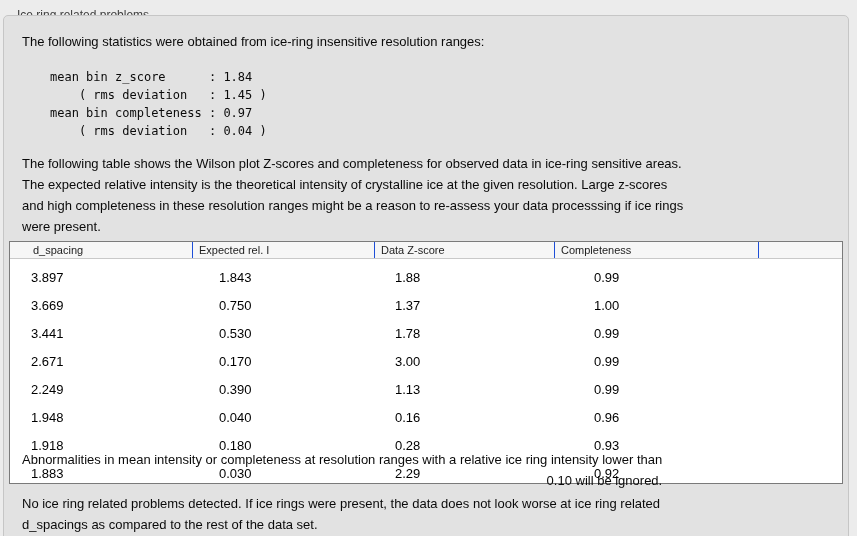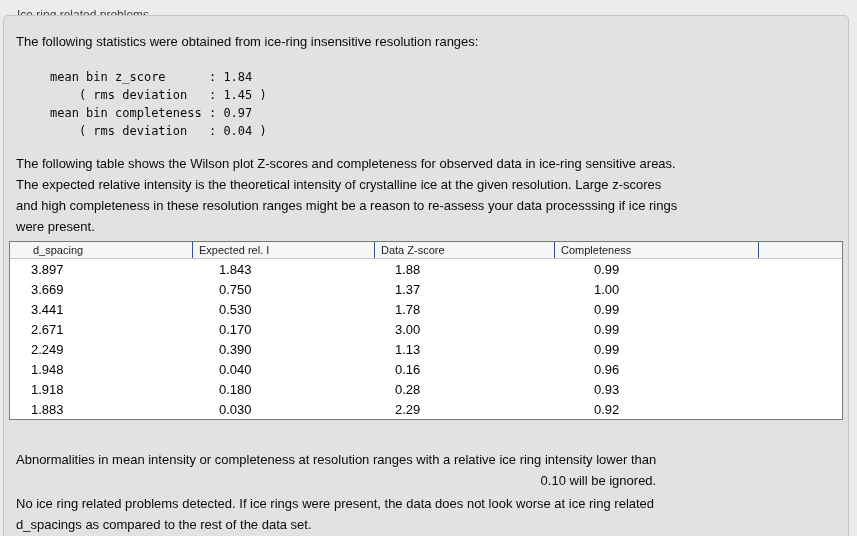--- a/index.html
+++ b/index.html
@@ -26,21 +26,21 @@
     left: 3px;
     top: 15px;
     width: 846px;
     height: 550px;
     background: #e2e2e2;
     border: 1px solid #c6c6c6;
     border-radius: 5px;
   }
   .para {
     position: absolute;
-    left: 12px;
+    left: 18px;
     font-size: 13px;
     line-height: 21px;
     color: #0a0a0a;
     white-space: pre-line;
   }
   .p1 { top: 15px; }
   .p2 { top: 137px; }
   .p3 { top: 433px; text-align: right; }
   .p4 { top: 477px; }
   .stats {
@@ -79,20 +79,21 @@
     white-space: nowrap;
   }
   .th.c1 { border-left: none; padding-left: 23px; }
   .tbody { background: #ffffff; }
   .tr {
     display: flex;
     height: 20px;
     align-items: center;
     font-size: 13px;
     color: #000;
+    margin-top: 8px;
   }
   .c1 { width: 182px; flex: 0 0 182px; }
   .c2 { width: 182px; flex: 0 0 182px; }
   .c3 { width: 180px; flex: 0 0 180px; }
   .c4 { width: 204px; flex: 0 0 204px; }
   .c5 { flex: 1 1 auto; }
   .td.c1 { padding-left: 21px; }
   .td.c2 { padding-left: 27px; }
   .td.c3 { padding-left: 21px; }
   .td.c4 { padding-left: 40px; }

